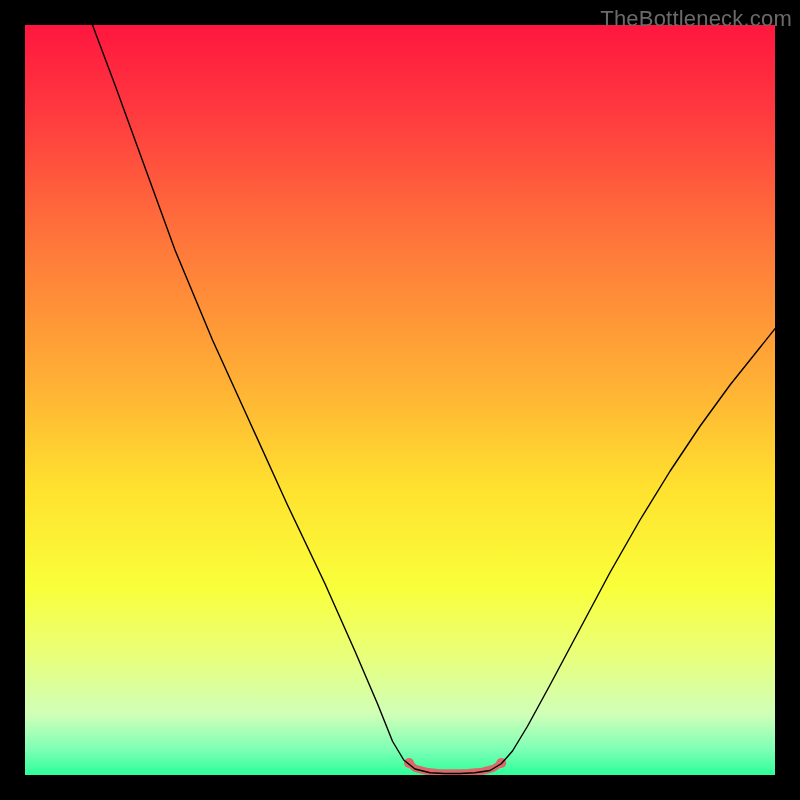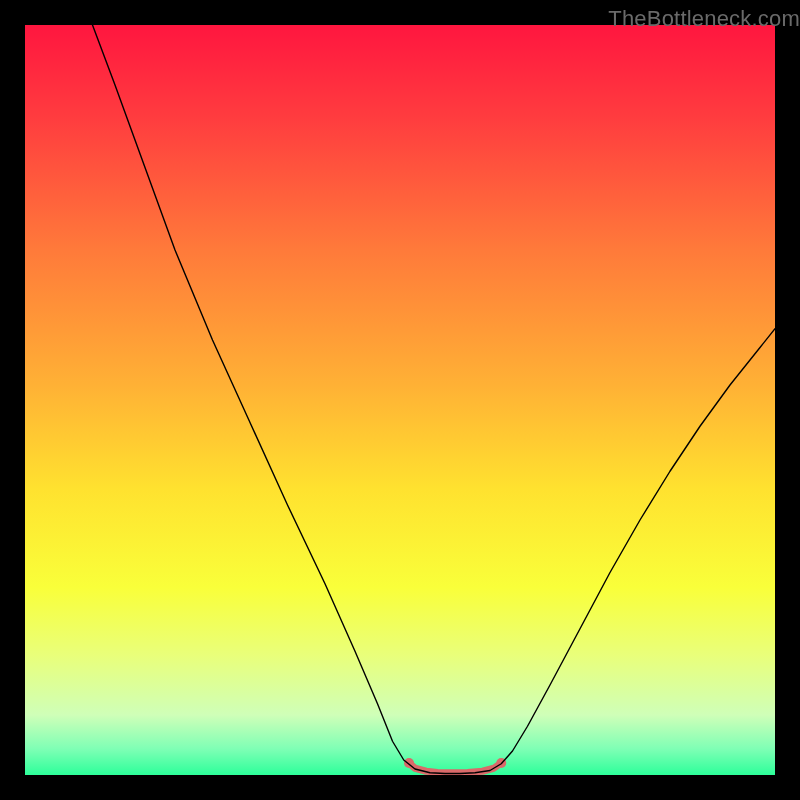--- a/index.html
+++ b/index.html
@@ -7,21 +7,21 @@
     padding: 0;
     width: 800px;
     height: 800px;
     background: #000;
     position: relative;
     font-family: Arial, sans-serif;
   }
   .watermark {
     position: absolute;
     top: 6px;
-    right: 0;
+    right: 8px;
     color: #6a6a6a;
     font-size: 22px;
     font-weight: 500;
     z-index: 10;
     letter-spacing: 0.2px;
   }
   .plot-area {
     position: absolute;
     left: 25px;
     top: 25px;

